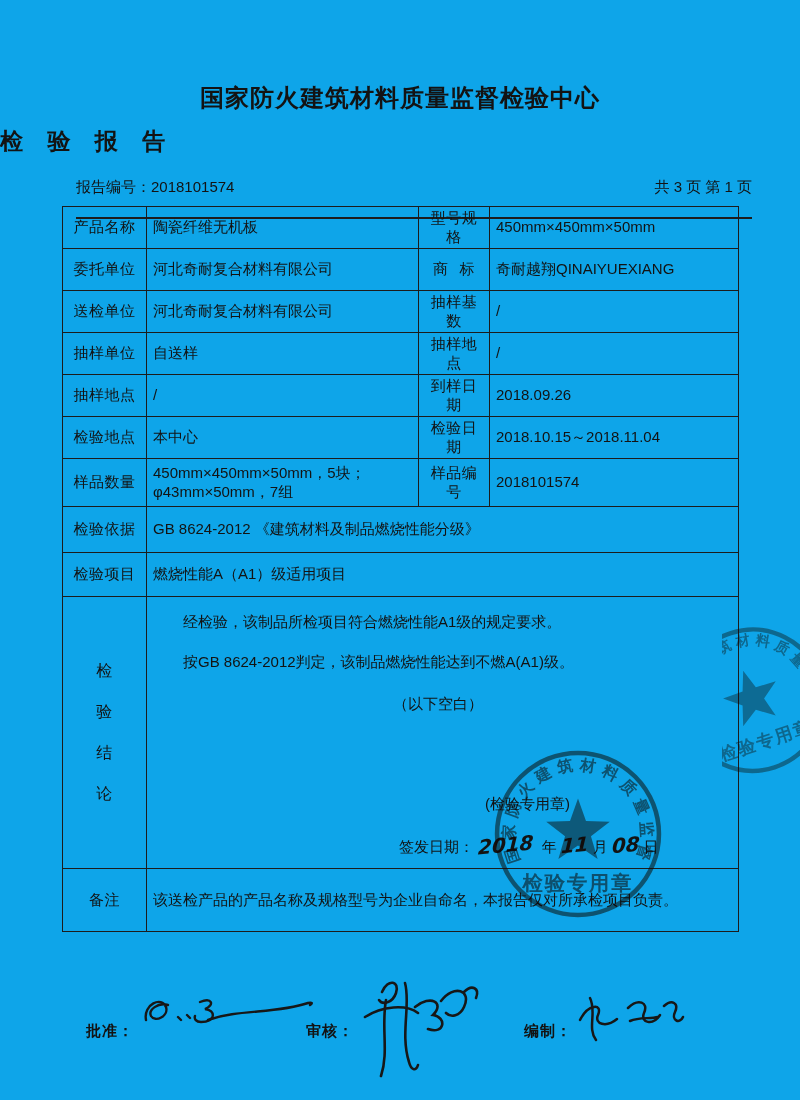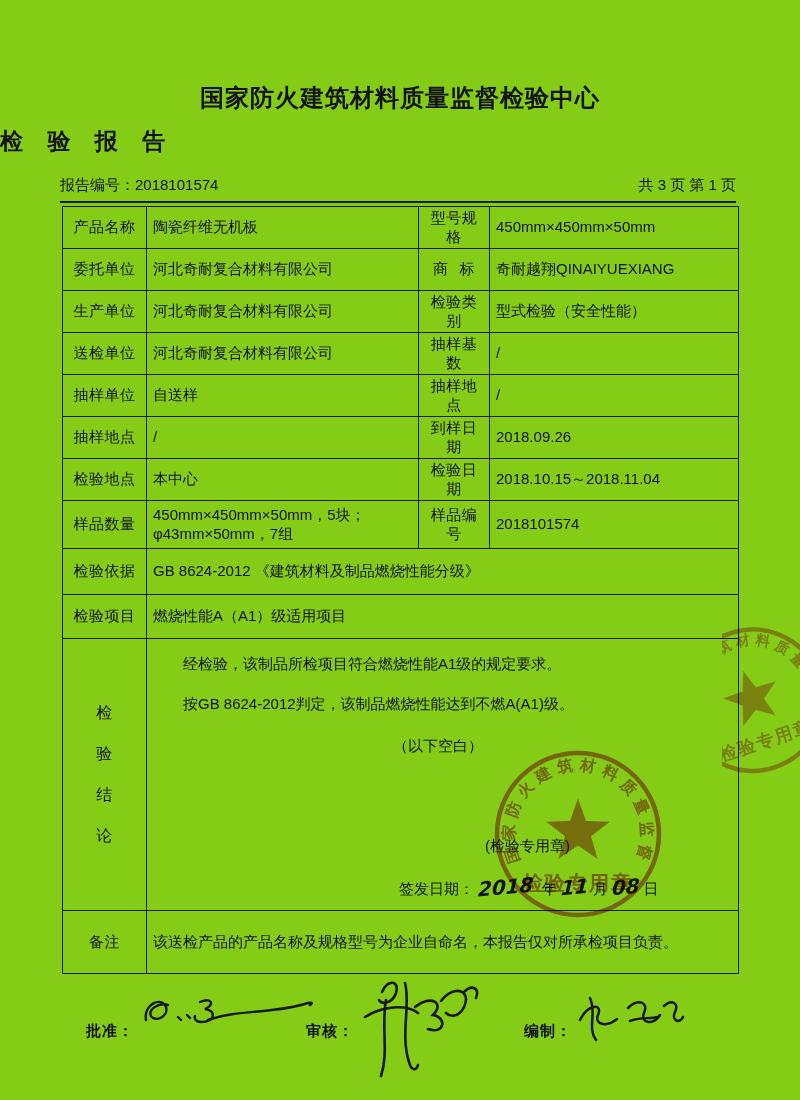--- a/index.html
+++ b/index.html
@@ -1,33 +1,33 @@
 <!DOCTYPE html>
 <html><head>
 <meta charset="utf-8">
 <style>
   html,body{margin:0;padding:0;}
   .page{
     position:relative; width:800px; height:1100px; overflow:hidden;
-    background:#84cc16; color:#131313;
+    background:#0ea5e9; color:#131313;
     font-family:"Liberation Sans","DejaVu Sans",sans-serif;
   }
   
   .org-title{
     position:absolute; top:82px; left:0; width:100%;
     text-align:center; font-size:24px; font-weight:bold; letter-spacing:1px;
   }
   .doc-title{
     position:absolute; top:126px; left:0; width:100%;
     font-size:23px; font-weight:bold; letter-spacing:9px;
   }
   .meta-row{
-    position:absolute; top:176px; left:60px; width:676px; height:22px;
-    display:flex; justify-content:space-between; align-items:flex-start;
-    font-size:15px; border-bottom:2px solid #1d1d1d; padding-bottom:3px;
+    position:absolute; top:176px; left:76px; width:676px; height:22px;
+    display:flex; justify-content:space-between; align-items:center;
+    font-size:15px; border-bottom:2px solid #1d1d1d; padding-bottom:19px;
     box-sizing:content-box;
   }
   .meta-left span, .meta-right{white-space:nowrap;}
   
   table.report{
     position:absolute; left:62px; top:206px; width:676px;
     border-collapse:collapse; table-layout:fixed;padding-left:32px;
   }
   table.report td{
     border:1.7px solid #1c1c1c; font-size:15px; padding:0 6px;
@@ -102,26 +102,20 @@
     <tr class="r">
       <td class="lab">委托单位</td>
       <td class="val">河北奇耐复合材料有限公司</td>
       <td class="lab spread">
         <span class="sp">
               <span>商</span>
               <span>标</span>
             </span>
       </td>
       <td class="val">奇耐越翔QINAIYUEXIANG</td>
-    </tr>
-    <tr class="r">
-      <td class="lab">生产单位</td>
-      <td class="val">河北奇耐复合材料有限公司</td>
-      <td class="lab">检验类别</td>
-      <td class="val">型式检验（安全性能）</td>
     </tr>
     <tr class="r">
       <td class="lab">送检单位</td>
       <td class="val">河北奇耐复合材料有限公司</td>
       <td class="lab">抽样基数</td>
       <td class="val">/</td>
     </tr>
     <tr class="r">
       <td class="lab">抽样单位</td>
       <td class="val">自送样</td>

